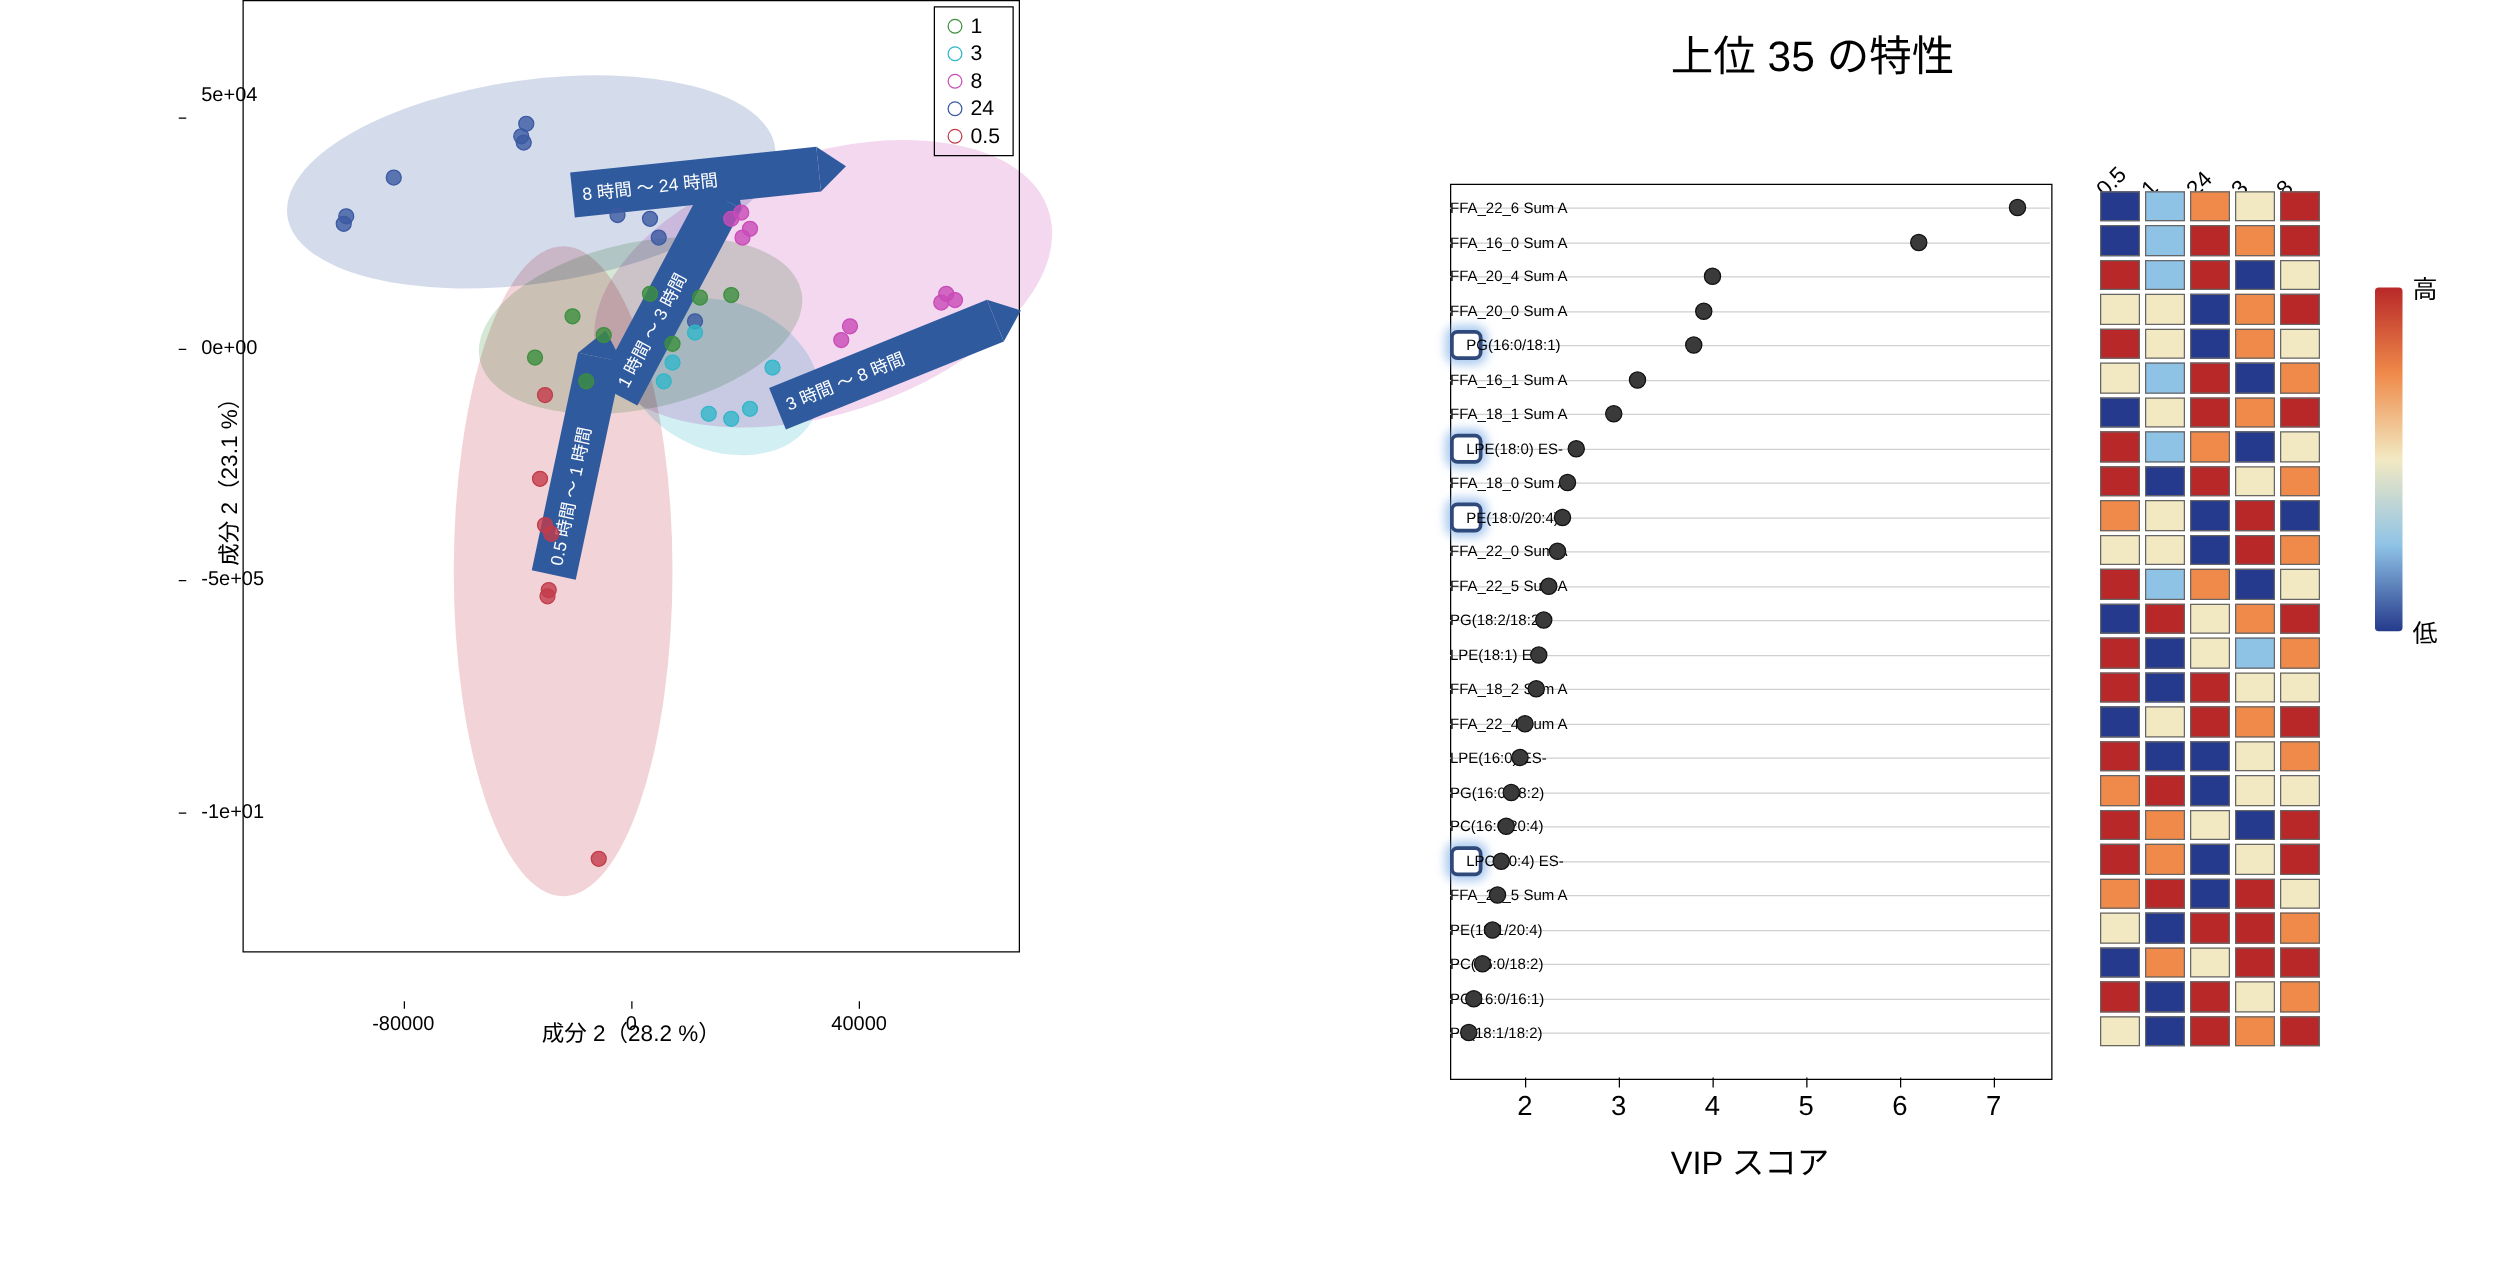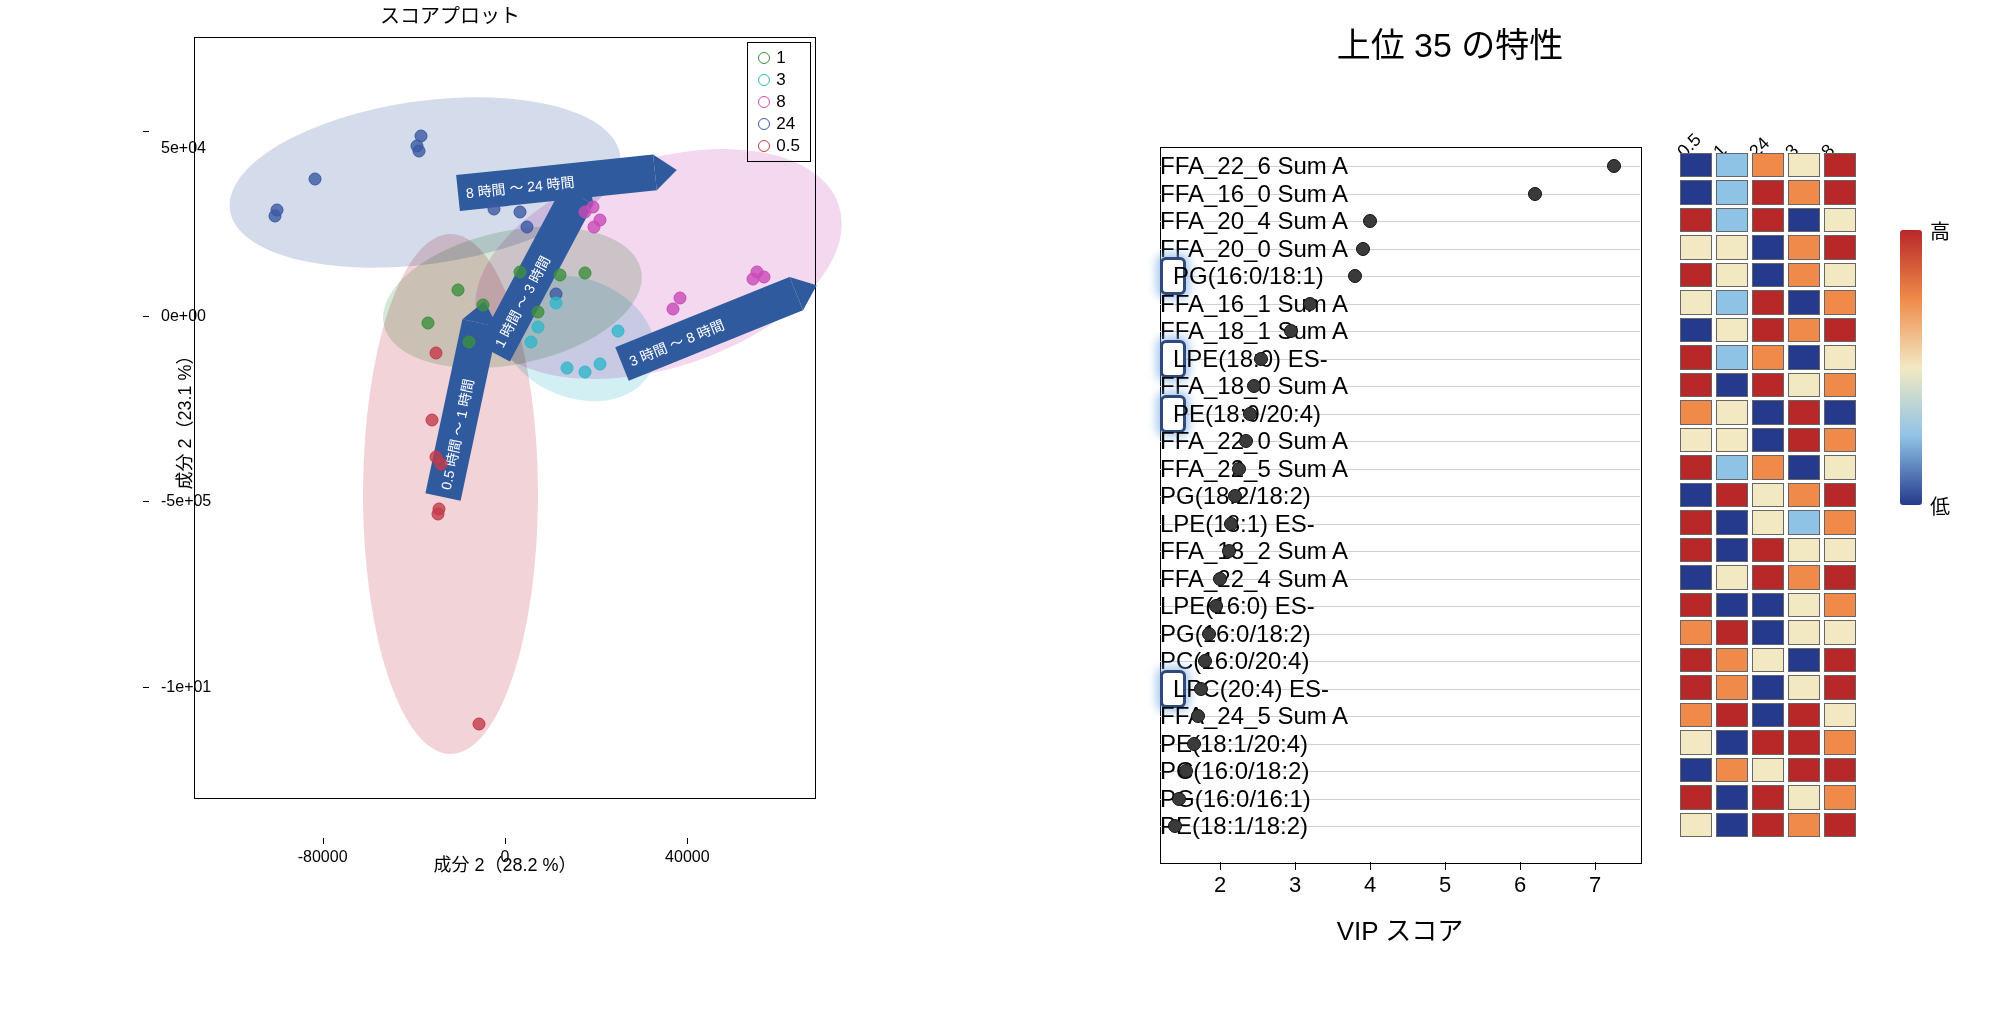--- a/index.html
+++ b/index.html
@@ -25,40 +25,39 @@
 .ylab{position:absolute;left:-84px;top:50%;transform:translateY(-50%) rotate(-90deg);transform-origin:center;font-size:18px;white-space:nowrap}
 .xlab{position:absolute;left:50%;bottom:-78px;transform:translateX(-50%);font-size:18px}
 .arrow{position:absolute;color:#fff;font-size:14px;white-space:nowrap;padding:8px 20px 8px 8px;transform-origin:left center}
 .arrow::after{content:"";position:absolute;right:-22px;top:50%;transform:translateY(-50%);border-left:22px solid;border-top:18px solid transparent;border-bottom:18px solid transparent}
 
 
 #right{left:960px;width:980px}
 #vip{position:relative;margin-top:40px}
 #vipframe{position:absolute;border:1.5px solid #000;background:#fff}
 .row{position:absolute;left:0;right:0;border-top:1px solid #d0d0d0}
-.rowlabel{position:absolute;right:100%;font-size:24px;white-space:nowrap;transform:translateY(-50%)}
+.rowlabel{position:absolute;right:100%;font-size:12px;white-space:nowrap;transform:translateY(-50%)}
 .rowlabel.hl{border:3px solid #2f4a7a;border-radius:6px;padding:2px 10px;box-shadow:0 0 8px 4px rgba(120,170,230,.6);background:#fff}
 .vipdot{position:absolute;width:12px;height:12px;border-radius:50%;background:#3a3a3a;border:1px solid #111;transform:translate(-50%,-50%)}
 .vip-xtick{position:absolute;font-size:22px;transform:translateX(-50%)}
 .vip-xtickmark{position:absolute;height:8px;border-left:1.5px solid #000}
 #vip-xlabel{position:absolute;font-size:26px;transform:translateX(-50%)}
 
 
 #heat{position:absolute}
 .hcol-head{position:absolute;font-size:18px;transform:rotate(-45deg);transform-origin:left bottom}
 .cell{position:absolute;width:32px;height:24px;border:1.5px solid #666;box-sizing:border-box}
 #colorbar{position:absolute;width:22px;border-radius:3px}
 #colorbar .lbl{position:absolute;left:30px;font-size:20px;transform:translateY(-50%)}
 </style>
 <style>.arrow::after{border-left-color:#2f5a9e}</style><style>.arrow::after{border-left-color:#2f5a9e}</style><style>.arrow::after{border-left-color:#2f5a9e}</style><style>.arrow::after{border-left-color:#2f5a9e}</style></head>
 <body>
 <div class="page">
 
 <div id="left" class="panel">
-  <div class="subtitle">スコアプロット</div>
   <div style="position:relative;margin-left:110px">
     <div id="scoreplot">
       <div class="legend" id="legend">
             <div>
               <span class="sw" style="border-color: rgb(60, 143, 63);"></span>
               <span>1</span>
             </div>
             <div>
               <span class="sw" style="border-color: rgb(50, 182, 201);"></span>
               <span>3</span>
@@ -76,21 +75,21 @@
               <span>0.5</span>
             </div>
           </div>
       <div class="axis-y" id="axy">
             <div class="ytick" style="top: 648.78px;">-1e+01</div>
             <div class="tickmark-y" style="top: 648.78px;"></div>
             <div class="ytick" style="top: 463.415px;">-5e+05</div>
             <div class="tickmark-y" style="top: 463.415px;"></div>
             <div class="ytick" style="top: 278.049px;">0e+00</div>
             <div class="tickmark-y" style="top: 278.049px;"></div>
-            <div class="ytick" style="top: 110px;">5e+04</div>
+            <div class="ytick" style="top: 76px;">5e+04</div>
             <div class="tickmark-y" style="top: 92.6829px;"></div>
           </div>
       <div class="axis-x" id="axx">
             <div class="xtick" style="left: 127.647px;">-80000</div>
             <div class="tickmark-x" style="left: 127.647px;"></div>
             <div class="xtick" style="left: 310px;">0</div>
             <div class="tickmark-x" style="left: 310px;"></div>
             <div class="xtick" style="left: 492.353px;">40000</div>
             <div class="tickmark-x" style="left: 492.353px;"></div>
           </div>

